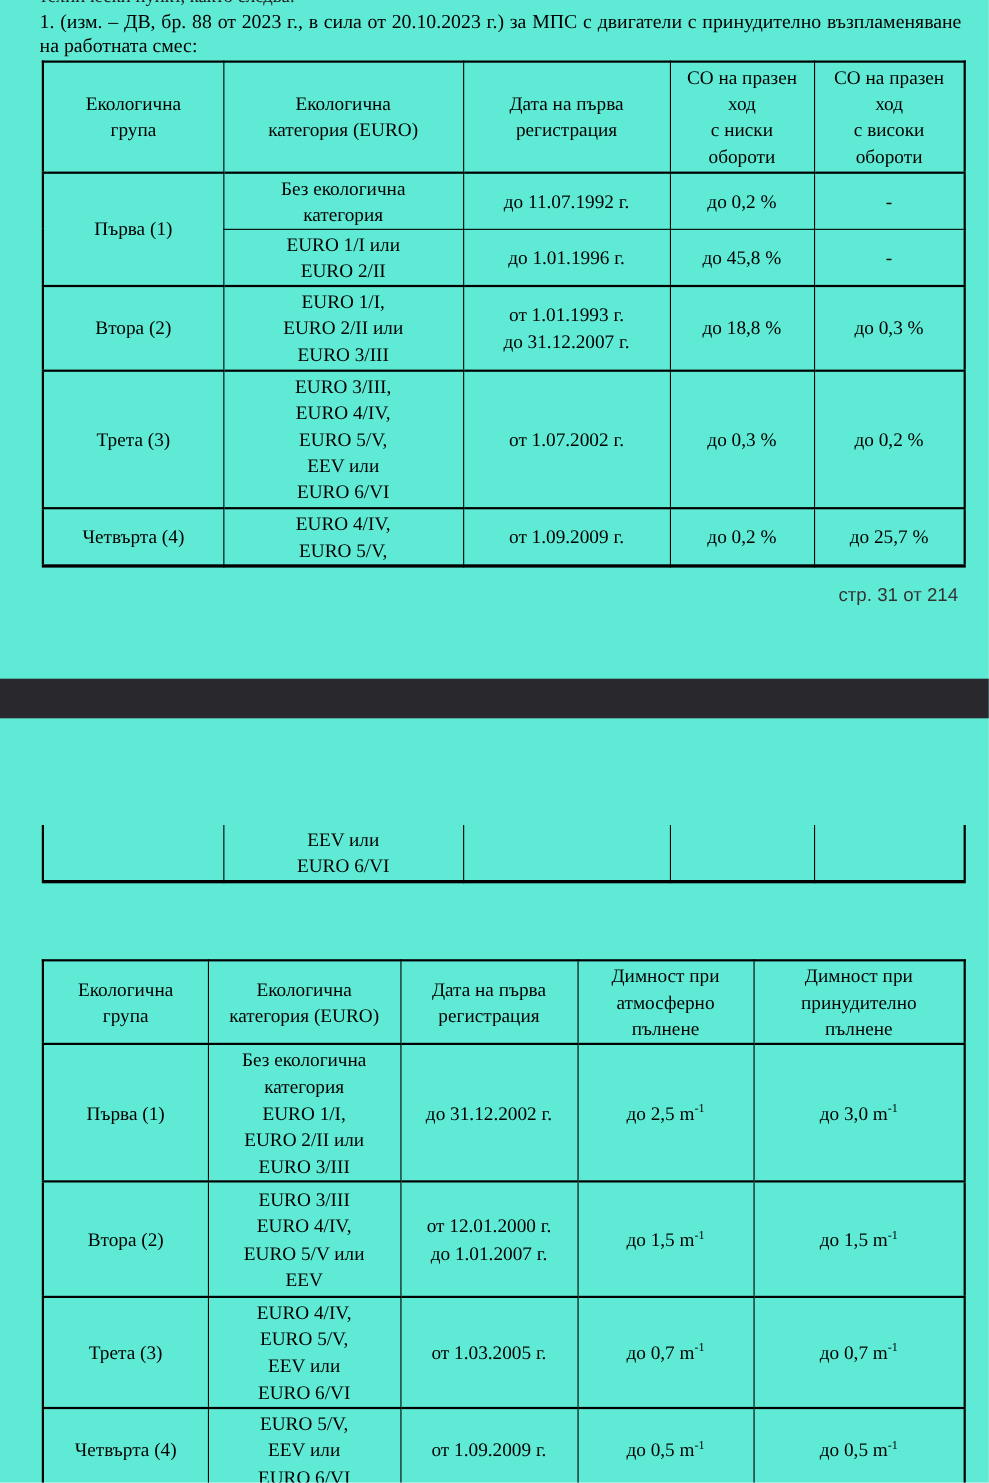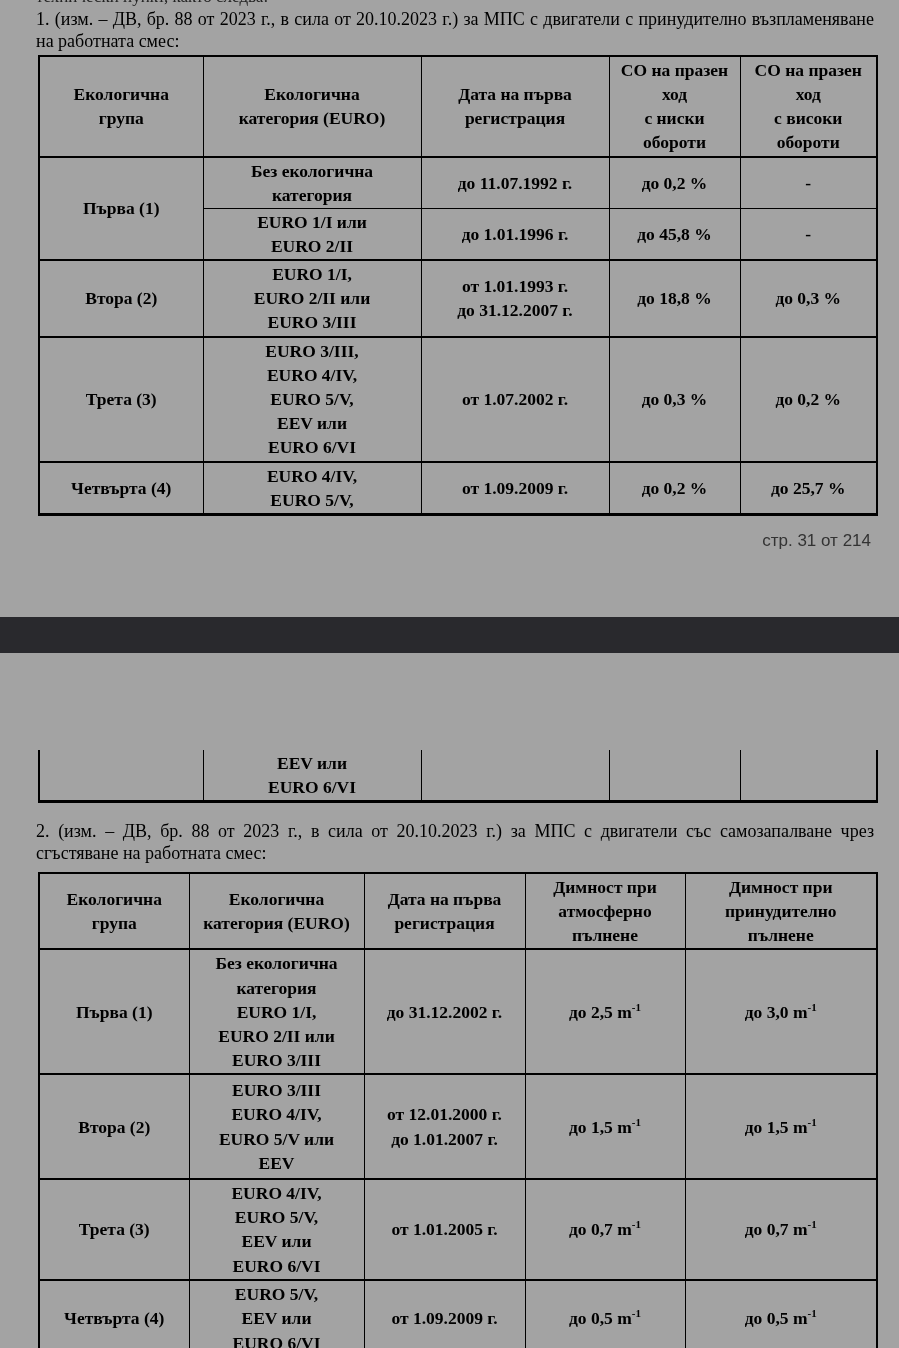--- a/index.html
+++ b/index.html
@@ -1,19 +1,19 @@
 <!DOCTYPE html>
 <html><head>
 <meta charset="utf-8">
 <style>
   html,body{margin:0;padding:0;background:#fff;}
   .page{
     position:relative;
     width:899px;height:1348px;
-    background:#a3a3a3;
+    background:#5eead4;
     font-family:"Liberation Serif", serif;
     color:#000;
     overflow:hidden;
   }
   
   .clip-top{
     position:absolute;top:0;left:36px;width:400px;height:8px;
     overflow:hidden;
   }
   .clip-top span{
@@ -34,21 +34,21 @@
     border:2px solid #000;border-bottom:3px solid #000;
   }
   #t1{top:55px;width:838px;}
   #tcont{top:750px;width:838px;border-top:none;}
   #t2{top:872px;width:838px;}
   .doc-table th,.doc-table td{
     border:1px solid #000;
     text-align:center;vertical-align:middle;
     padding:1px 4px;
     white-space:pre-line;
-    font-weight:bold;
+    font-weight:normal;
     overflow:hidden;
   }
   .doc-table tr.hdr th{border-bottom:2px solid #000;}
   .doc-table tr.maj td{border-top:2px solid #000;}
   #tcont td{border-top:none;}
   sup{font-size:11px;line-height:0;vertical-align:super;}
   .footer{
     position:absolute;top:531px;right:28px;
     font-family:"Liberation Sans", sans-serif;
     font-size:17px;color:#333;
@@ -157,21 +157,20 @@
         <td></td>
         <td>EEV или
 EURO 6/VI</td>
         <td></td>
         <td></td>
         <td></td>
       </tr>
     </tbody>
   </table>
 
-  <p class="para" id="p2">2. (изм. – ДВ, бр. 88 от 2023 г., в сила от 20.10.2023 г.) за МПС с двигатели със самозапалване чрез сгъстяване на работната смес:</p>
 
   <table class="doc-table" id="t2">
     <colgroup>
       <col style="width:150px">
         <col style="width:175px">
         <col style="width:161px">
         <col style="width:160px">
         <col style="width:192px">
     </colgroup>
     <tbody>
@@ -210,21 +209,21 @@
 до 1.01.2007 г.</td>
         <td><span>до 1,5 m</span><sup>-1</sup></td>
         <td><span>до 1,5 m</span><sup>-1</sup></td>
       </tr>
       <tr class="maj" style="height:97px">
         <td>Трета (3)</td>
         <td>EURO 4/IV,
 EURO 5/V,
 EEV или
 EURO 6/VI</td>
-        <td>от 1.01.2005 г.</td>
+        <td>от 1.03.2005 г.</td>
         <td><span>до 0,7 m</span><sup>-1</sup></td>
         <td><span>до 0,7 m</span><sup>-1</sup></td>
       </tr>
       <tr class="maj" style="height:78px">
         <td>Четвърта (4)</td>
         <td>EURO 5/V,
 EEV или
 EURO 6/VI</td>
         <td>от 1.09.2009 г.</td>
         <td><span>до 0,5 m</span><sup>-1</sup></td>

